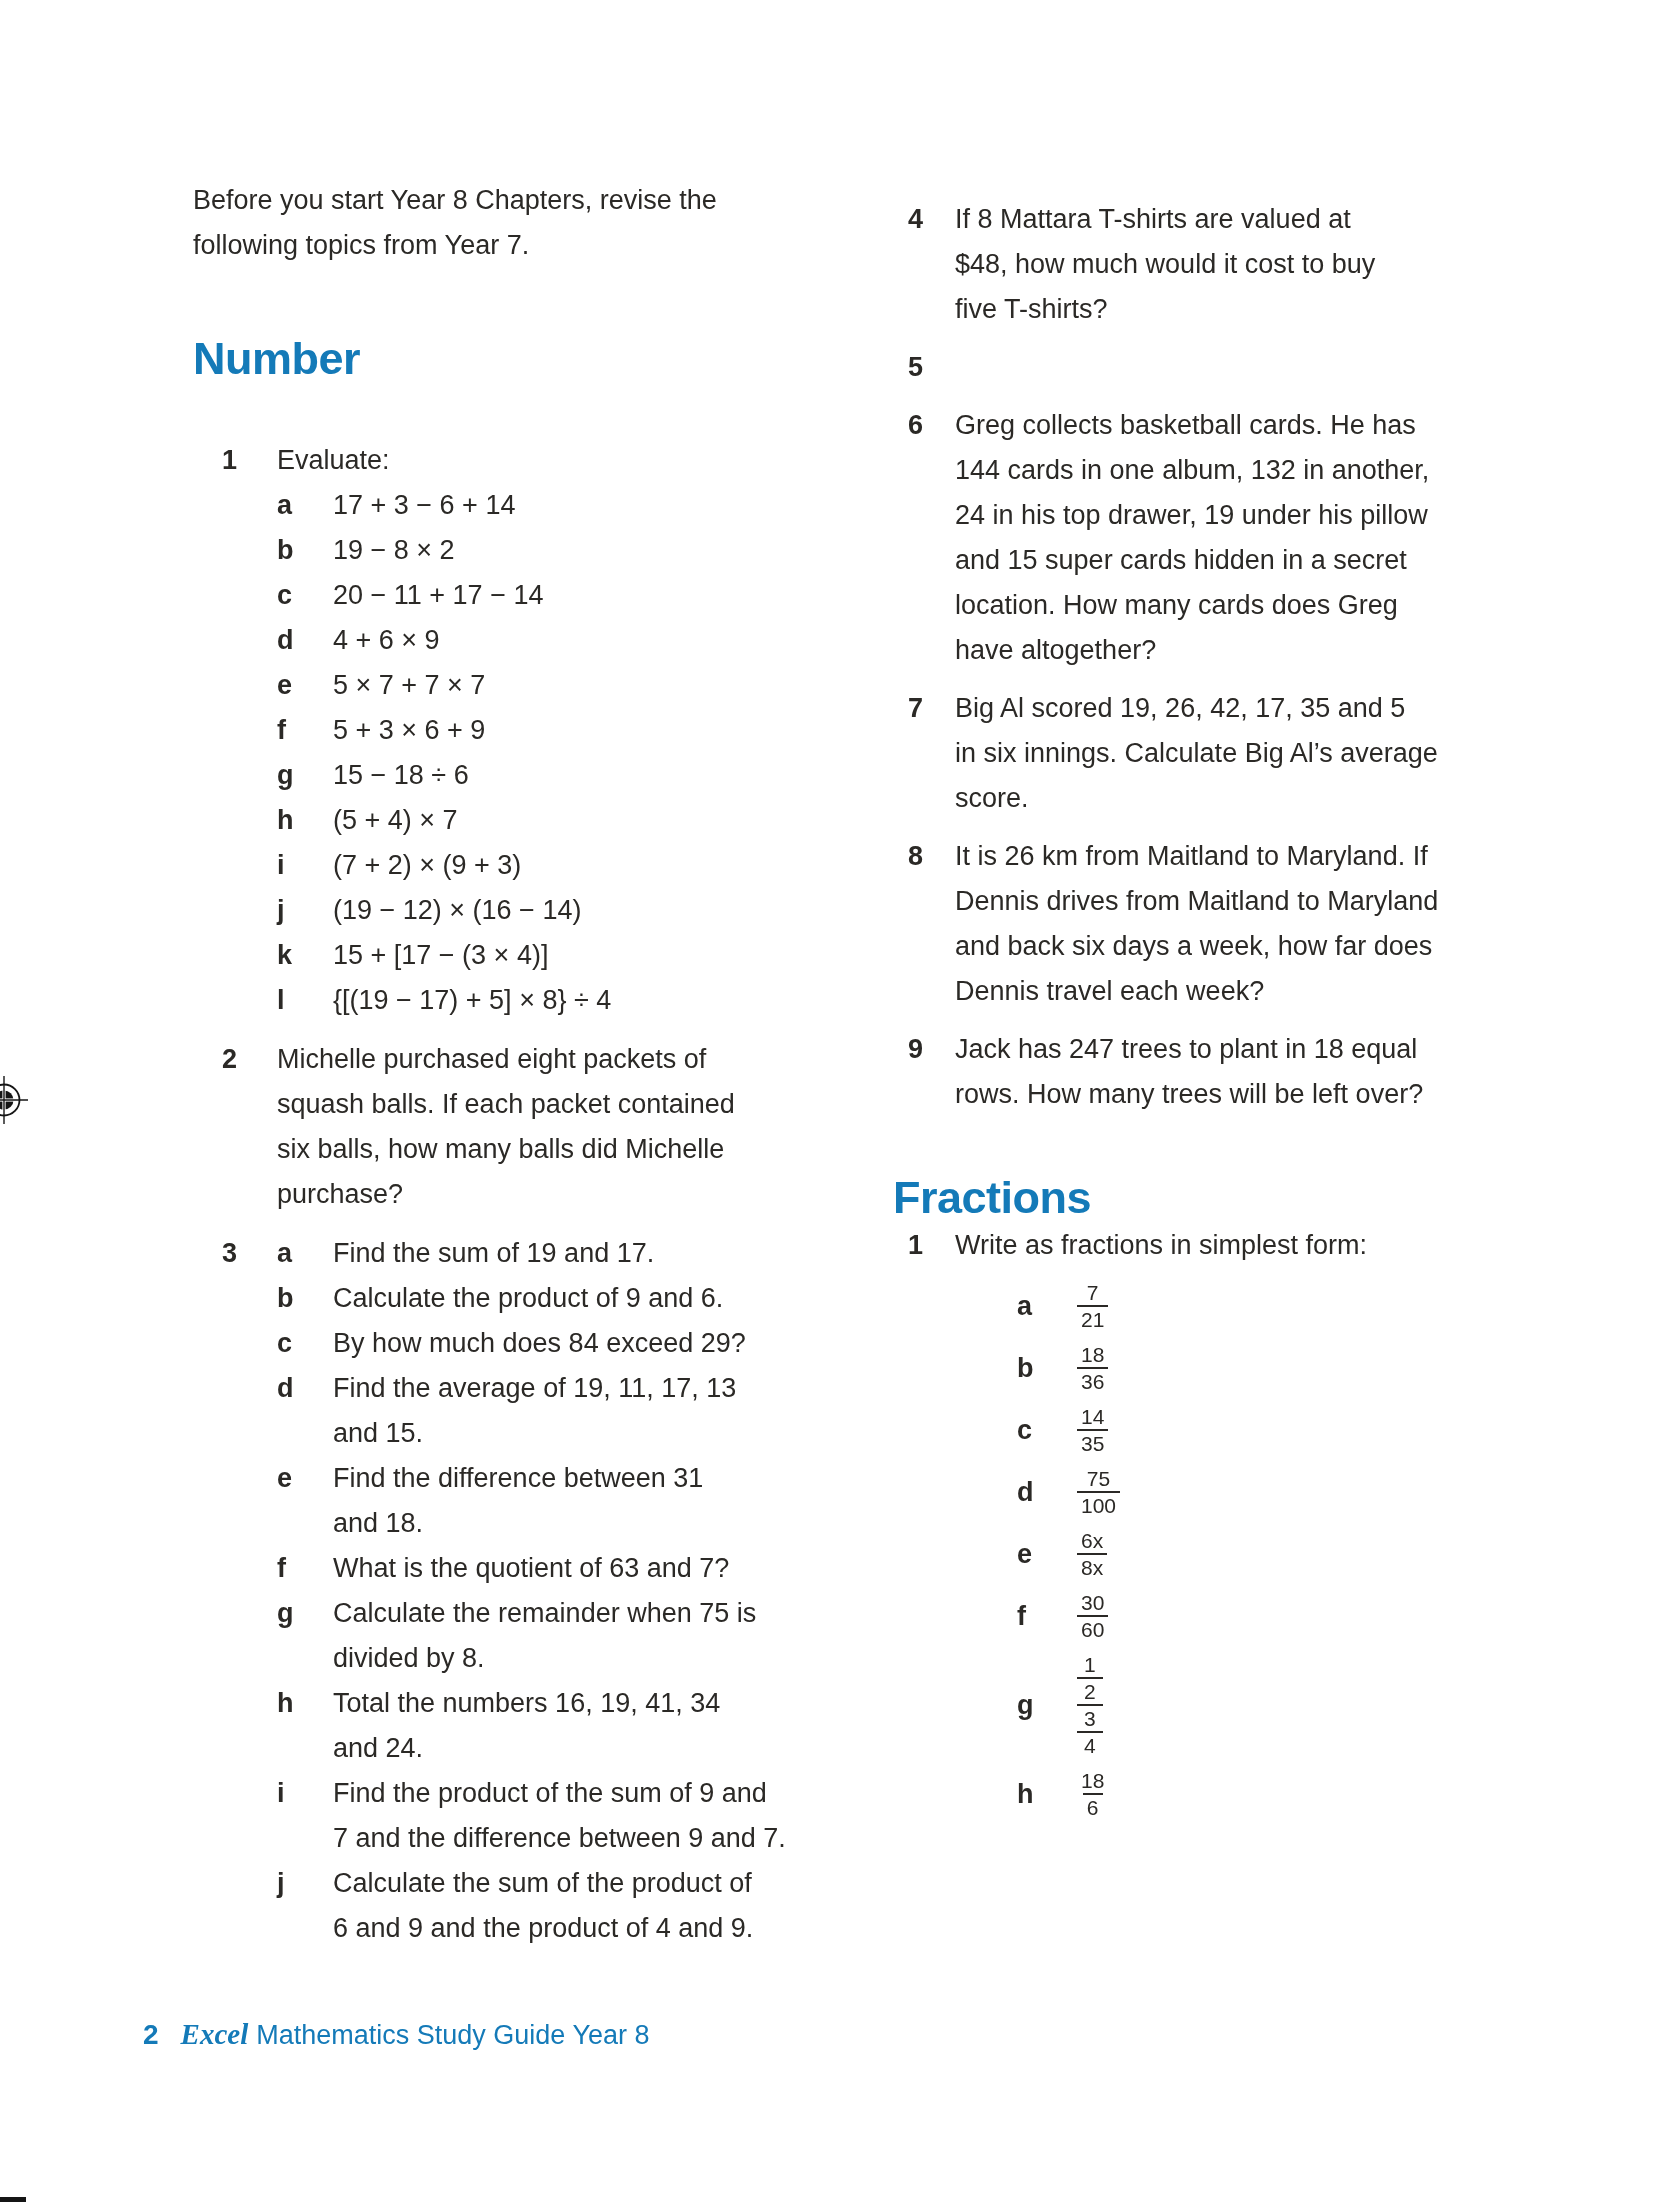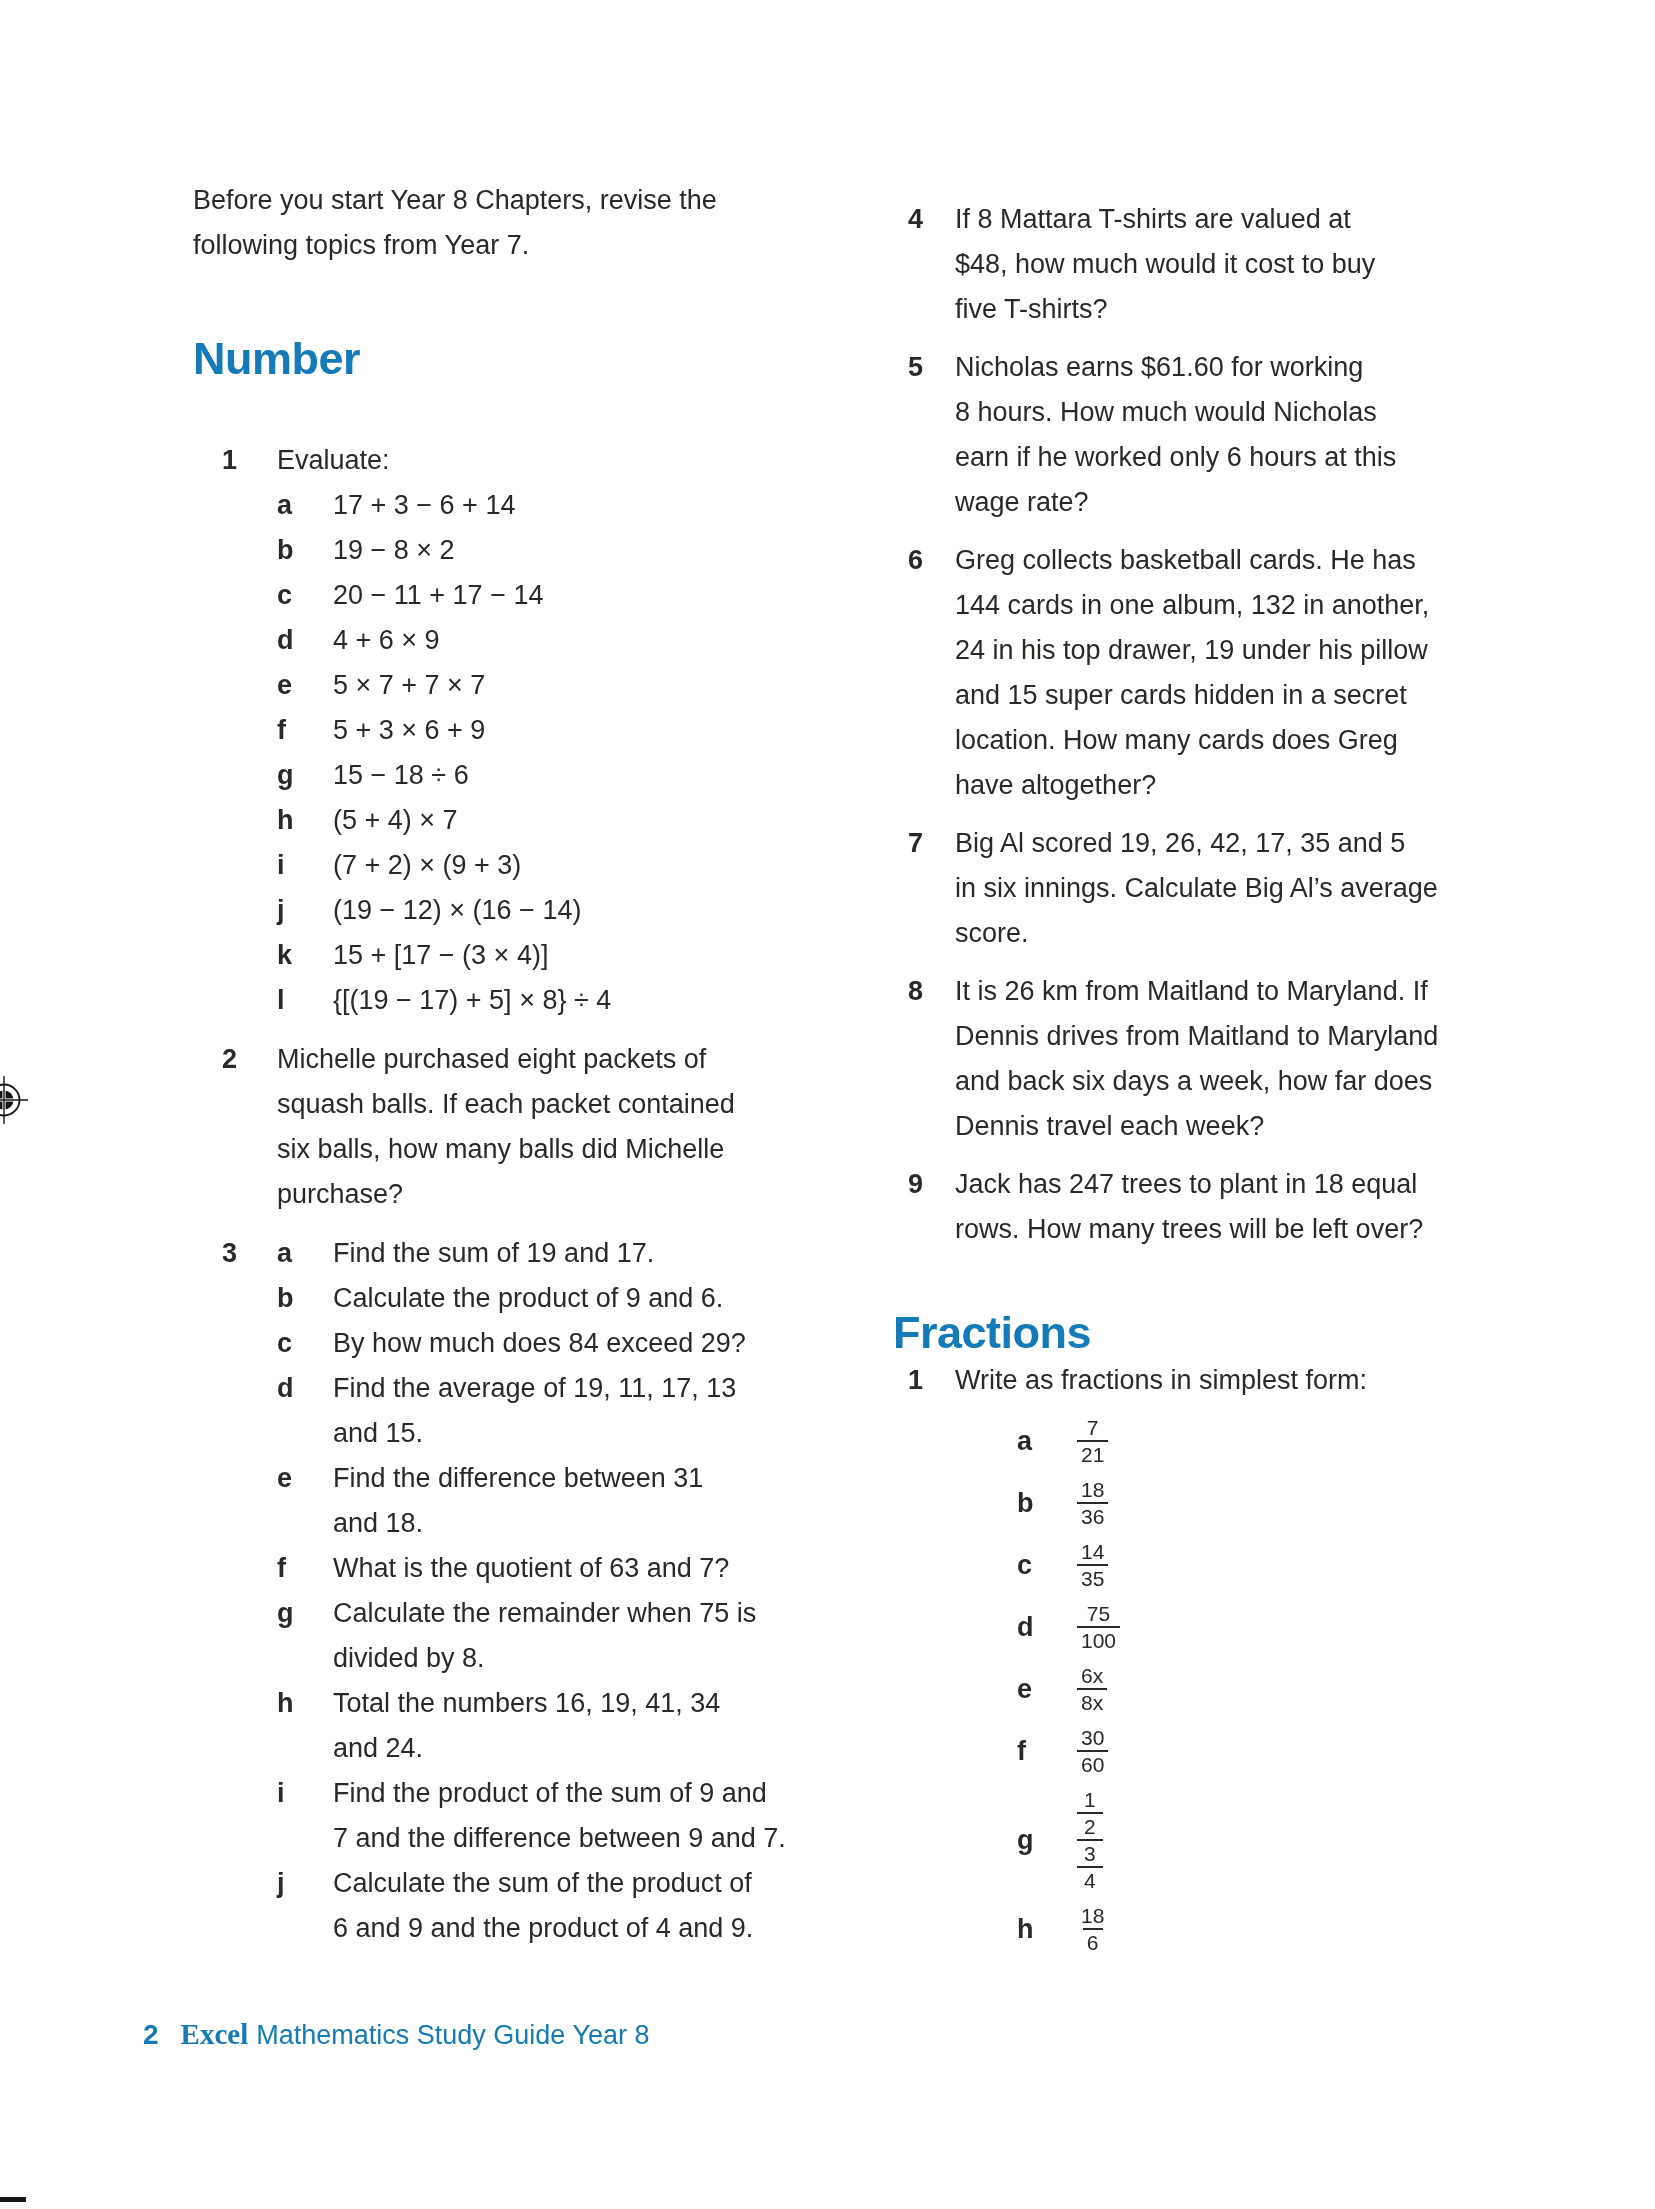--- a/index.html
+++ b/index.html
@@ -39,21 +39,21 @@
   .flab { flex:none; width:60px; font-weight:700; font-size:27px; }
   .frac { display:inline-flex; flex-direction:column; align-items:center;
           font-size:21px; line-height:25px; color:var(--ink); }
   .frac .fnum { padding:0 4px; }
   .frac .fden, .frac .fmid { border-top:2px solid var(--ink); padding:0 4px; }
   .frac.var { }
   .frac.cfrac .fmid { padding:0 7px; }
 
   .footer { position:absolute; left:143px; top:2018px; color:var(--accent); white-space:nowrap; }
   .fpage  { font-weight:700; font-size:28px; }
-  .fbrand { font-family:"Liberation Serif", serif; font-weight:700;
+  .fbrand { font-family:"Liberation Serif", serif; font-style:italic; font-weight:700;
             font-size:29px; margin-left:22px; }
   .ftitle { font-size:27px; margin-left:8px; }
 
   .regmark { position:absolute; left:-20px; top:1076px; }
   .trimbar { position:absolute; left:0; top:2197px; width:26px; height:5px; background:#151515; }
 </style>
 </head>
 <body>
 
 <main>
@@ -192,24 +192,20 @@
 
   <section class="col col-right">
     <div class="q">
       <span class="qnum">4</span>
       <p class="qtext">If 8 Mattara T-shirts are valued at
 $48, how much would it cost to buy
 five T-shirts?</p>
     </div>
     <div class="q">
       <span class="qnum">5</span>
-      <p class="qtext">Nicholas earns $61.60 for working
-8 hours. How much would Nicholas
-earn if he worked only 6 hours at this
-wage rate?</p>
     </div>
     <div class="q">
       <span class="qnum">6</span>
       <p class="qtext">Greg collects basketball cards. He has
 144 cards in one album, 132 in another,
 24 in his top drawer, 19 under his pillow
 and 15 super cards hidden in a secret
 location. How many cards does Greg
 have altogether?</p>
     </div>

